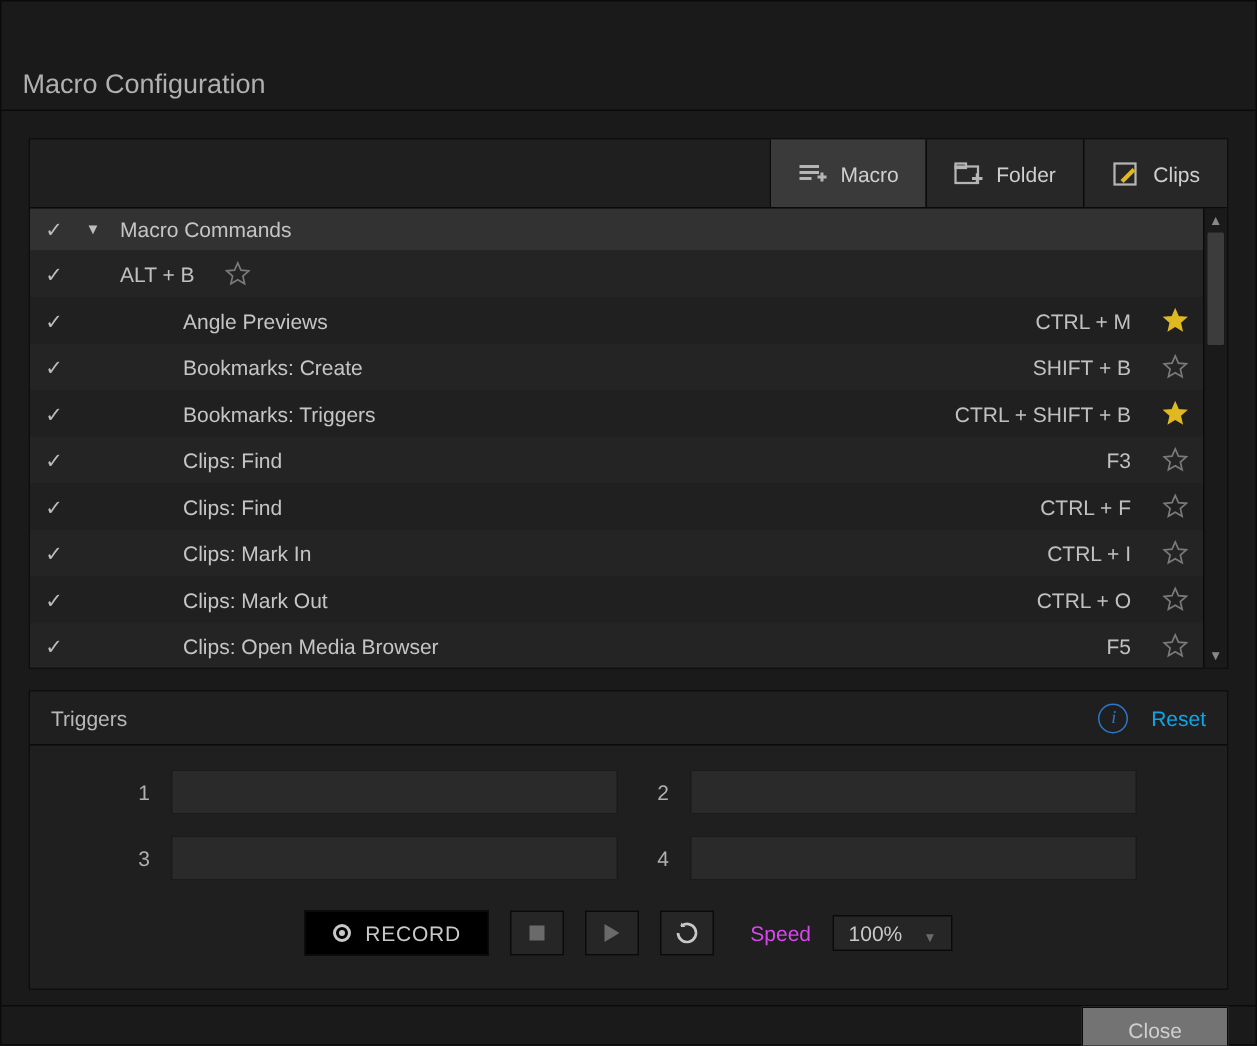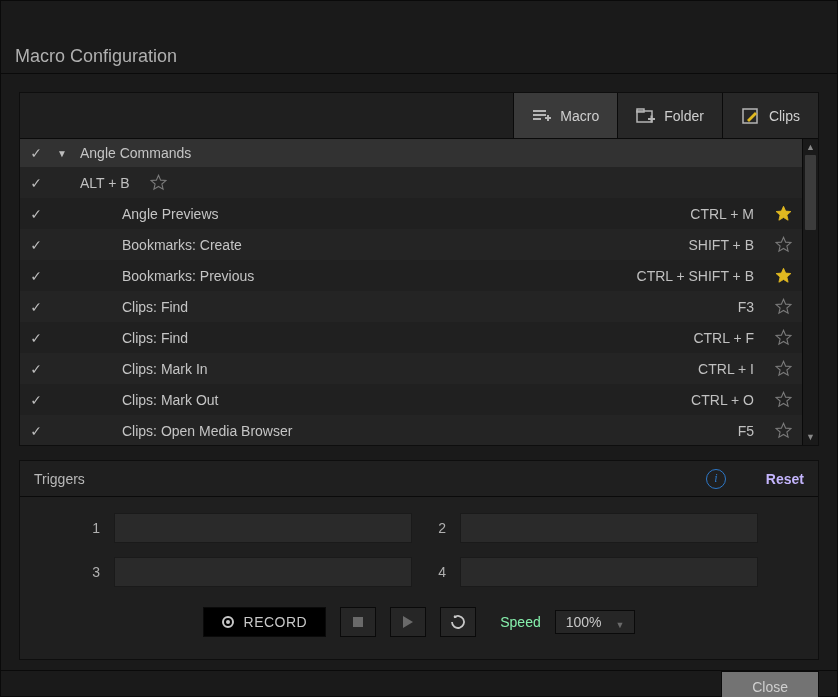--- a/index.html
+++ b/index.html
@@ -123,36 +123,36 @@
     height: 75px;
     background: #3c3c3c;
     border-radius: 1px;
   }
   .triggers-panel { }
   .triggers-header {
     height: 36px;
     display: flex;
     align-items: center;
     padding: 0 14px;
-    gap: 26px;
+    gap: 1px;
     border-bottom: 1px solid #0a0a0a;
   }
   .triggers-header .t-title { flex: 1; color: #b8b8b8; }
   .info-icon {
     width: 20px; height: 20px;
     border: 1.5px solid #2d78c8;
     border-radius: 50%;
     color: #2d78c8;
     display: flex; align-items: center; justify-content: center;
     font-size: 12px;
     font-style: italic;
     font-family: Georgia, serif;
     cursor: pointer;
   }
-  .reset-btn { color: #c4b5fd; cursor: pointer; padding-left: 14px; font-weight: bold; }
+  .reset-btn { color: #0ea5e9; cursor: pointer; padding-left: 14px; }
   .triggers-body {
     padding: 16px 60px 8px 60px;
   }
   .trig-grid {
     display: grid;
     grid-template-columns: auto 1fr auto 1fr;
     gap: 14px 14px;
     align-items: center;
   }
   .trig-num { color: #b0b0b0; text-align: right; width: 20px; }
@@ -197,21 +197,21 @@
     border: 1px solid #0a0a0a;
     background: #262626;
     display: flex; align-items: center; justify-content: center;
     color: #6a6a6a;
     cursor: pointer;
   }
   .icon-btn.enabled { color: #c8c8c8; }
   .stop-sq { width: 10px; height: 10px; background: currentColor; }
   .play-tri { width: 0; height: 0; border-left: 10px solid currentColor; border-top: 6px solid transparent; border-bottom: 6px solid transparent; }
   .loop-icon svg { width: 16px; height: 16px; }
-  .speed-label { color: #86efac; margin-left: 10px; }
+  .speed-label { color: #d946ef; margin-left: 10px; }
   .speed-select {
     display: flex; align-items: flex-end; gap: 14px;
     background: #262626;
     border: 1px solid #0a0a0a;
     padding: 3px 10px;
     color: #c8c8c8;
     cursor: pointer;
   }
   .speed-select .caret { font-size: 9px; color: #6a6a6a; }
   .footer {
@@ -268,21 +268,21 @@
             </svg>
           <span>Clips</span>
         </div>
       </div>
 
       <div class="list-wrap">
         <div class="list" id="macro-list">
           <div class="group-header">
             <span class="check">✓</span>
             <span class="tri">▼</span>
-            <span class="name">Angle Commands</span>
+            <span class="name">Macro Commands</span>
           </div>
 
         <div class="row">
               <span class="check">✓</span>
               <span class="tri hidden">▼</span>
               <span class="shortcut">ALT + B</span>
               <span class="star off">
                 <svg viewBox="0 0 20 20">
                   <path d="M10 1.5 L12.5 7.2 L18.7 7.7 L14 11.8 L15.4 17.9 L10 14.7 L4.6 17.9 L6 11.8 L1.3 7.7 L7.5 7.2 Z"></path>
                 </svg>
@@ -306,21 +306,21 @@
               <span class="shortcut">SHIFT + B</span>
               <span class="star off">
                 <svg viewBox="0 0 20 20">
                   <path d="M10 1.5 L12.5 7.2 L18.7 7.7 L14 11.8 L15.4 17.9 L10 14.7 L4.6 17.9 L6 11.8 L1.3 7.7 L7.5 7.2 Z"></path>
                 </svg>
               </span>
             </div>
             <div class="row">
               <span class="check">✓</span>
               <span class="tri hidden">▼</span>
-              <span class="name">Bookmarks: Previous</span>
+              <span class="name">Bookmarks: Triggers</span>
               <span class="shortcut">CTRL + SHIFT + B</span>
               <span class="star on">
                 <svg viewBox="0 0 20 20">
                   <path d="M10 1.5 L12.5 7.2 L18.7 7.7 L14 11.8 L15.4 17.9 L10 14.7 L4.6 17.9 L6 11.8 L1.3 7.7 L7.5 7.2 Z"></path>
                 </svg>
               </span>
             </div>
             <div class="row">
               <span class="check">✓</span>
               <span class="tri hidden">▼</span>

